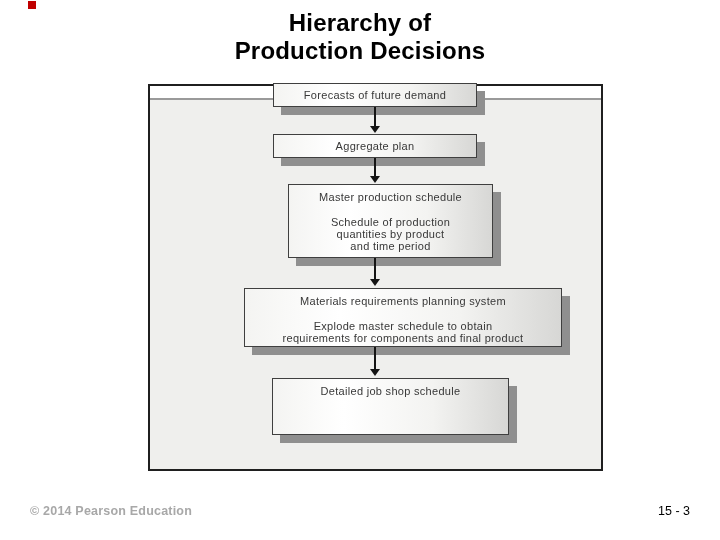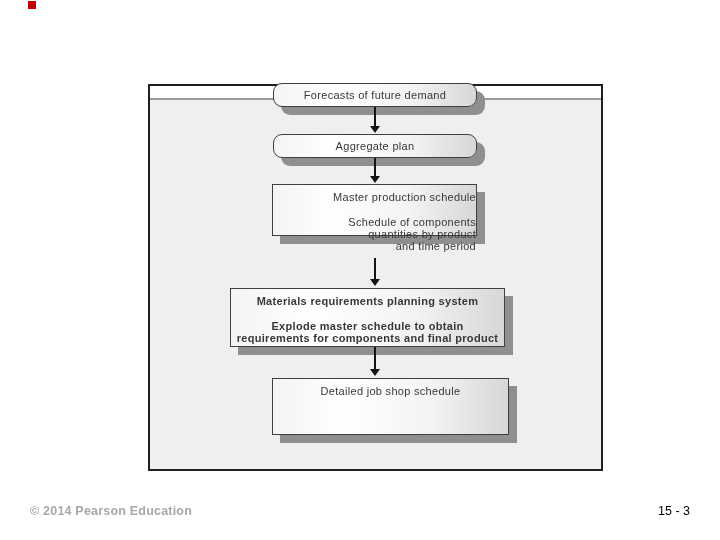--- a/index.html
+++ b/index.html
@@ -46,28 +46,28 @@
     box-sizing: border-box;
     border: 1px solid #3f3f3f;
     background: linear-gradient(to right, #f4f4f2 0%, #ffffff 30%, #f3f3f1 68%, #d7d7d5 100%);
     box-shadow: 8px 8px 0 0 #8f8f8f;
     color: #383838;
     font-size: 11px;
     letter-spacing: 0.3px;
     text-align: center;
     z-index: 4;
   }
-  .fbox.single { display: flex; align-items: center; justify-content: center; border-radius: 9px; }
+  .fbox.single { display: flex; align-items: center; justify-content: center; }
   .fbox .hd { padding-top: 6px; line-height: 12px; }
   .fbox .sub { margin-top: 13px; line-height: 12px; }
 
   .b1 { left: 273px; top: 83px;  width: 204px; height: 24px; }
   .b2 { left: 273px; top: 134px; width: 204px; height: 24px; }
-  .b3 { left: 272px; top: 184px; width: 205px; height: 52px; text-align: right; }
-  .b4 { left: 230px; top: 288px; width: 275px; height: 59px; font-weight: bold; }
+  .b3 { left: 288px; top: 184px; width: 205px; height: 74px; }
+  .b4 { left: 244px; top: 288px; width: 318px; height: 59px; }
   .b5 { left: 272px; top: 378px; width: 237px; height: 57px; }
 
   
   .arrow { position: absolute; left: 370px; width: 10px; z-index: 5; }
   .arrow .line {
     position: absolute; left: 4px; top: 0; bottom: 6px; width: 2px;
     background: #141414;
   }
   .arrow .head {
     position: absolute; left: 0; bottom: 0;
@@ -90,37 +90,41 @@
     font-size: 12.5px; color: #000000;
   }
 </style>
 </head>
 <body>
 
 <div class="slide">
 
   <div class="accent-square"></div>
 
+  <div class="title">
+    <div>Hierarchy of</div>
+    <div>Production Decisions</div>
+  </div>
 
   <div class="frame">
     <div class="panel"></div>
   </div>
 
   <div class="fbox b1 single">
     <div>Forecasts of future demand</div>
   </div>
 
   <div class="fbox b2 single">
     <div>Aggregate plan</div>
   </div>
 
   <div class="fbox b3">
     <div class="hd">Master production schedule</div>
     <div class="sub">
-      <div>Schedule of components</div>
+      <div>Schedule of production</div>
       <div>quantities by product</div>
       <div>and time period</div>
     </div>
   </div>
 
   <div class="fbox b4">
     <div class="hd">Materials requirements planning system</div>
     <div class="sub">
       <div>Explode master schedule to obtain</div>
       <div>requirements for components and final product</div>

